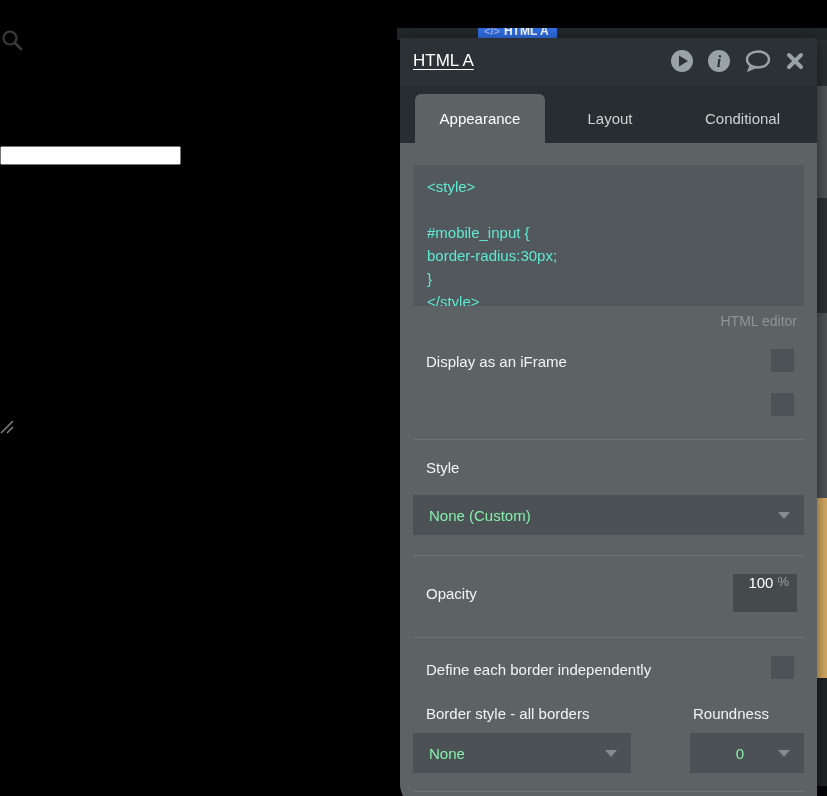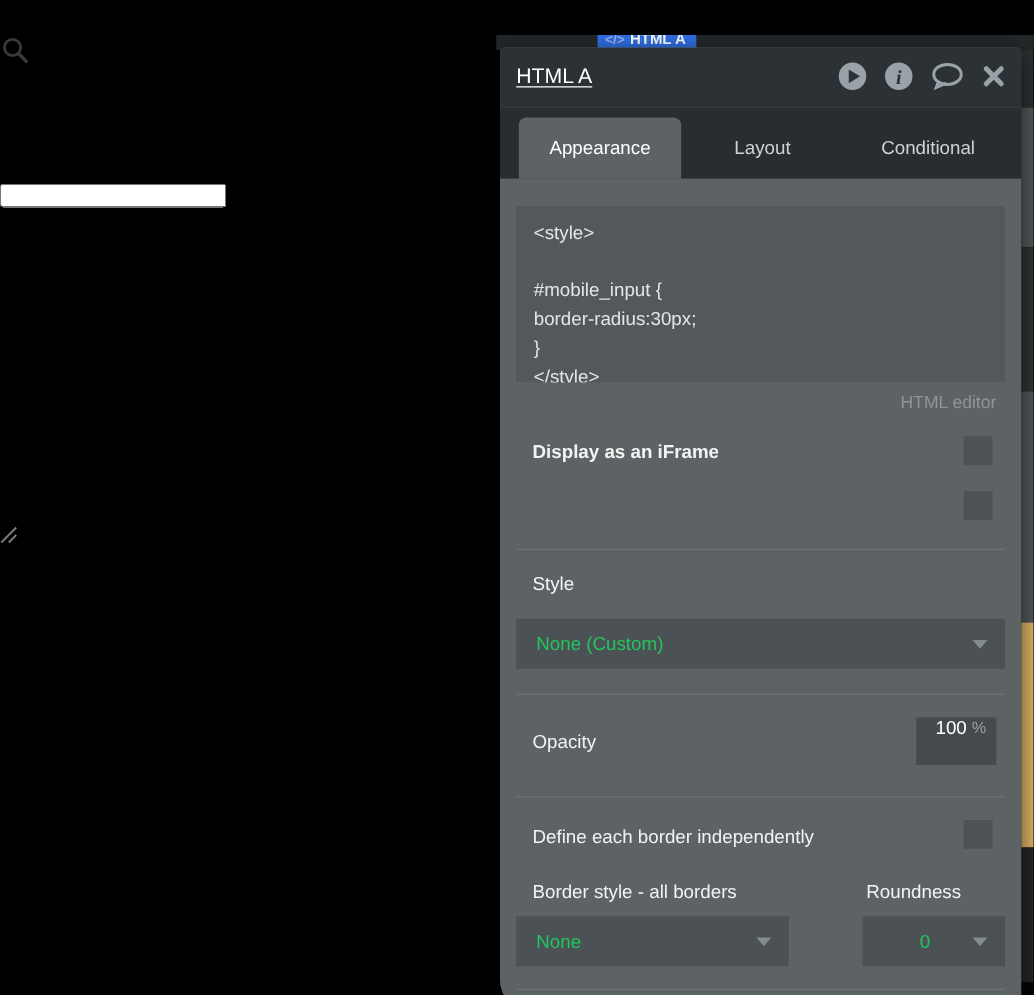--- a/index.html
+++ b/index.html
@@ -22,28 +22,28 @@
   .panel-title { position:absolute; left:13px; top:13px; color:#fff; font-size:17px; text-decoration:underline; text-underline-offset:3px; }
   .hdr-icons { position:absolute; right:12px; top:11px; display:flex; align-items:center; gap:13px; }
   .hdr-icons svg { display:block; }
 
   .tabbar { position:absolute; left:0; top:48px; width:100%; height:57px; background:#272d30; }
   .tab { position:absolute; top:8px; height:49px; display:flex; align-items:center; justify-content:center; color:#ced2d3; font-size:15px; cursor:default; }
   .tab.active { background:#5d6265; border-radius:6px 6px 0 0; color:#fff; }
 
   .panel-body { position:absolute; left:0; top:105px; width:100%; bottom:0; background:#5d6265; }
 
-  .code-editor { position:absolute; left:13px; top:22px; width:391px; height:141px; background:#53585c; color:#e5e5e5; font-size:15px; line-height:23px; padding:10px 14px; white-space:pre-wrap; overflow:hidden; }
+  .code-editor { position:absolute; left:13px; top:22px; width:391px; height:141px; background:#53585c; color:#5eead4; font-size:15px; line-height:23px; padding:10px 14px; white-space:pre-wrap; overflow:hidden; }
   .editor-caption { position:absolute; right:20px; top:170px; color:#8f9598; font-size:14px; }
 
   .prow-label { position:absolute; left:26px; color:#f2f4f4; font-size:15px; }
   .pcheckbox { position:absolute; width:23px; height:23px; background:#4c5255; right:23px; }
   .pdivider { position:absolute; left:13px; right:13px; height:1px; background:#6b7174; }
 
-  .pdropdown { position:absolute; background:#4b5154; height:40px; color:#22c55e; font-size:15px; display:flex; align-items:center; padding:0 16px; }
+  .pdropdown { position:absolute; background:#4b5154; height:40px; color:#86efac; font-size:15px; display:flex; align-items:center; padding:0 16px; }
   .caret-dark { width:0; height:0; border-left:6px solid transparent; border-right:6px solid transparent; border-top:7px solid #858c8f; position:absolute; right:14px; top:17px; }
 
   .opacity-input { position:absolute; right:20px; width:64px; height:38px; background:#454a4d; color:#fff; font-size:15px; display:flex; align-items:flex-start; justify-content:flex-end; padding-right:8px; }
   .opacity-unit { color:#9ba0a3; font-size:13px; margin-left:4px; }</style>
 </head>
 <body>
 
 <div id="root">
 
   <div class="backdrop-strip">
@@ -108,21 +108,21 @@
     <div class="panel-body">
 
       <div class="code-editor">&lt;style&gt;
 
 #mobile_input {
 border-radius:30px;
 }
 &lt;/style&gt;</div>
       <div class="editor-caption">HTML editor</div>
 
-      <div class="prow-label" style="top:210px;font-weight:bold;">Display as an iFrame</div>
+      <div class="prow-label" style="top:210px;">Display as an iFrame</div>
       <div class="pcheckbox" style="top:206px;"></div>
 
       <div class="pcheckbox" style="top:250px;"></div>
 
       <div class="pdivider" style="top:296px;"></div>
 
       <div class="prow-label" style="top:316px;">Style</div>
       <div class="pdropdown" style="left:13px;top:352px;width:391px;">
         <span>None (Custom)</span>
         <span class="caret-dark"></span>

